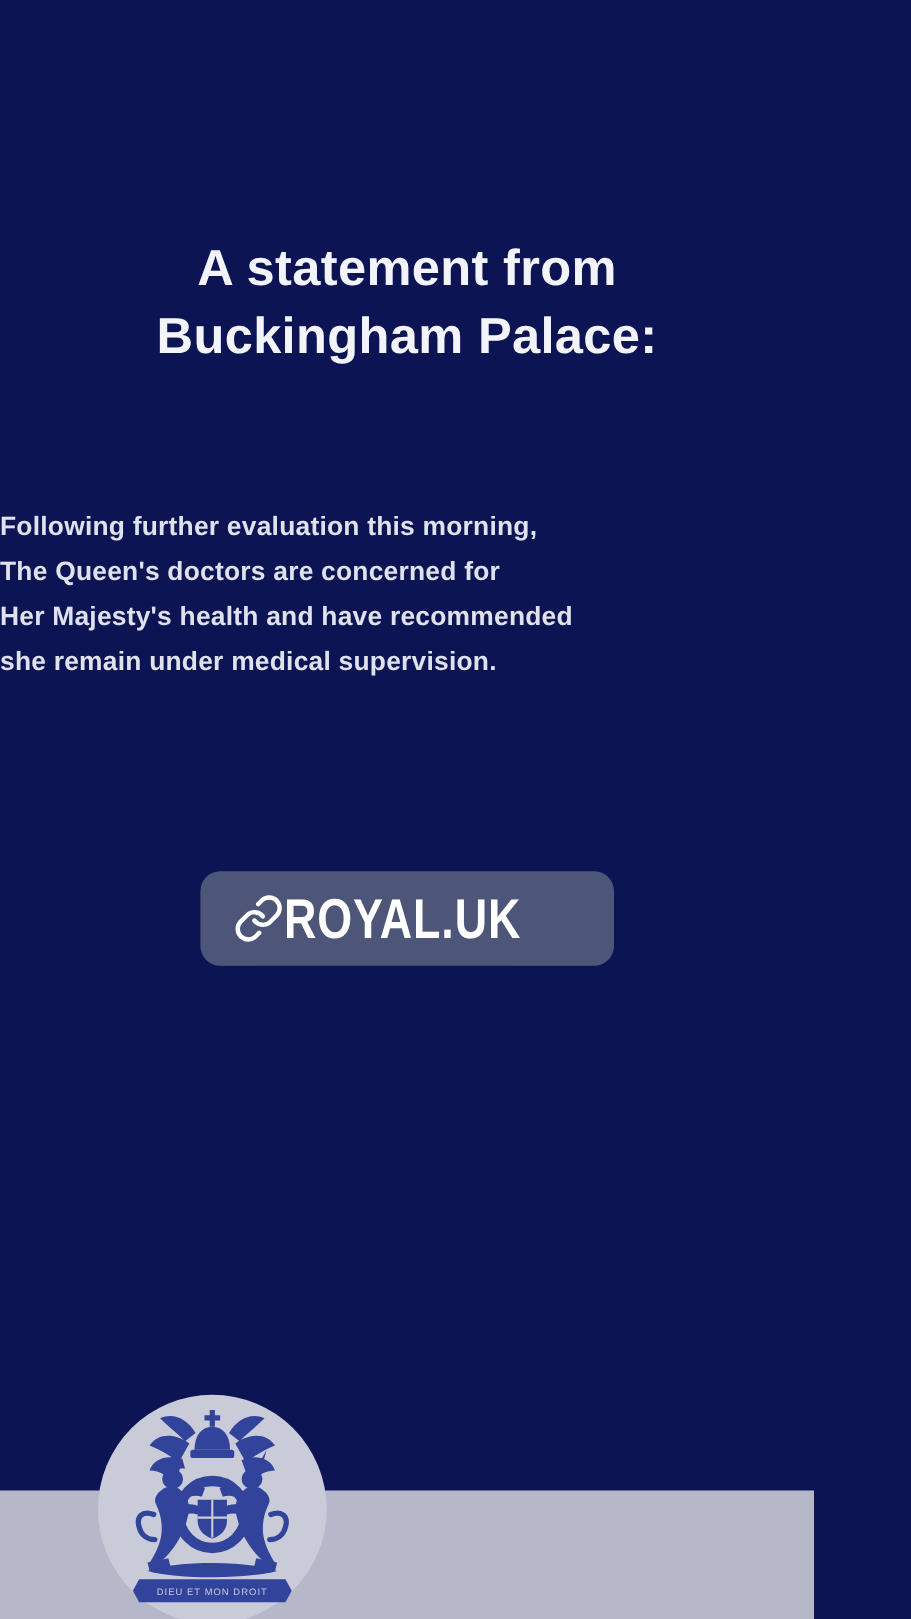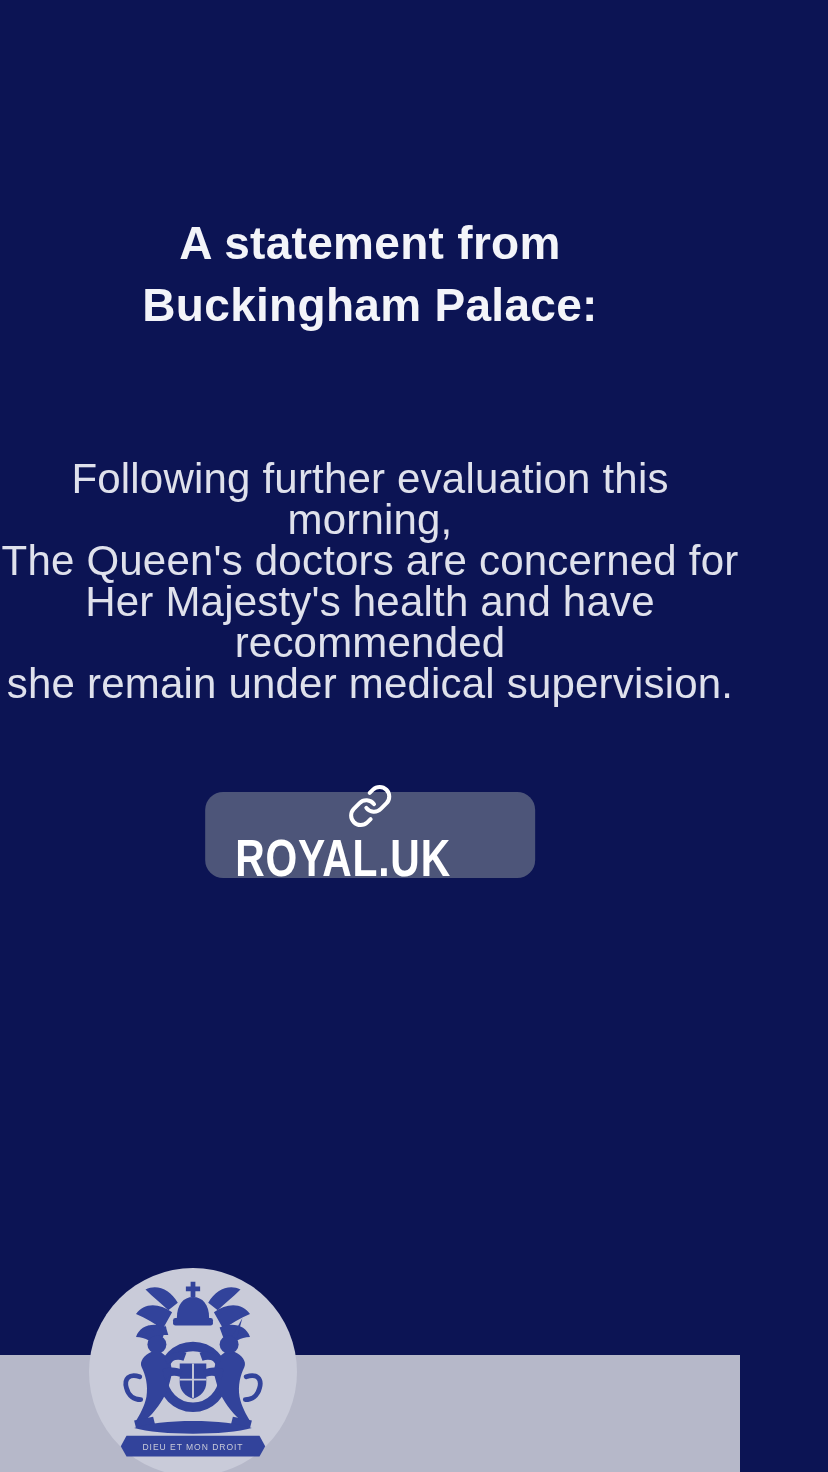--- a/index.html
+++ b/index.html
@@ -32,24 +32,23 @@
     color:var(--title-text);
     font-size:46px;
     font-weight:700;
     line-height:62px;
     letter-spacing:.3px;
     white-space:pre-line;
   }
   .para{
     position:absolute;
     left:0;right:0;
-    text-align:center;
     color:var(--body-text);
-    font-size:42px;
-    font-weight:400;
+    font-size:24px;
+    font-weight:700;
     line-height:41px;
     letter-spacing:.2px;
     white-space:pre-line;
   }
   .para1{top:458px;}
   .para2{top:663px;}
   .link-sticker{
     position:absolute;
     top:792px;
     left:50%;
@@ -57,21 +56,20 @@
     height:86px;
     min-width:314px;
     padding:0 30px;
     border-radius:18px;
     background:var(--sticker-bg);
     display:flex;
     align-items:center;
     justify-content:center;
     gap:0;
     cursor:pointer;
-    flex-direction:column;
   }
   .link-icon{
     width:46px;height:46px;
     display:flex;align-items:center;justify-content:center;
     flex:0 0 auto;
   }
   .link-icon svg{display:block;}
   .link-label{
     color:var(--sticker-text);
     font-size:51px;

